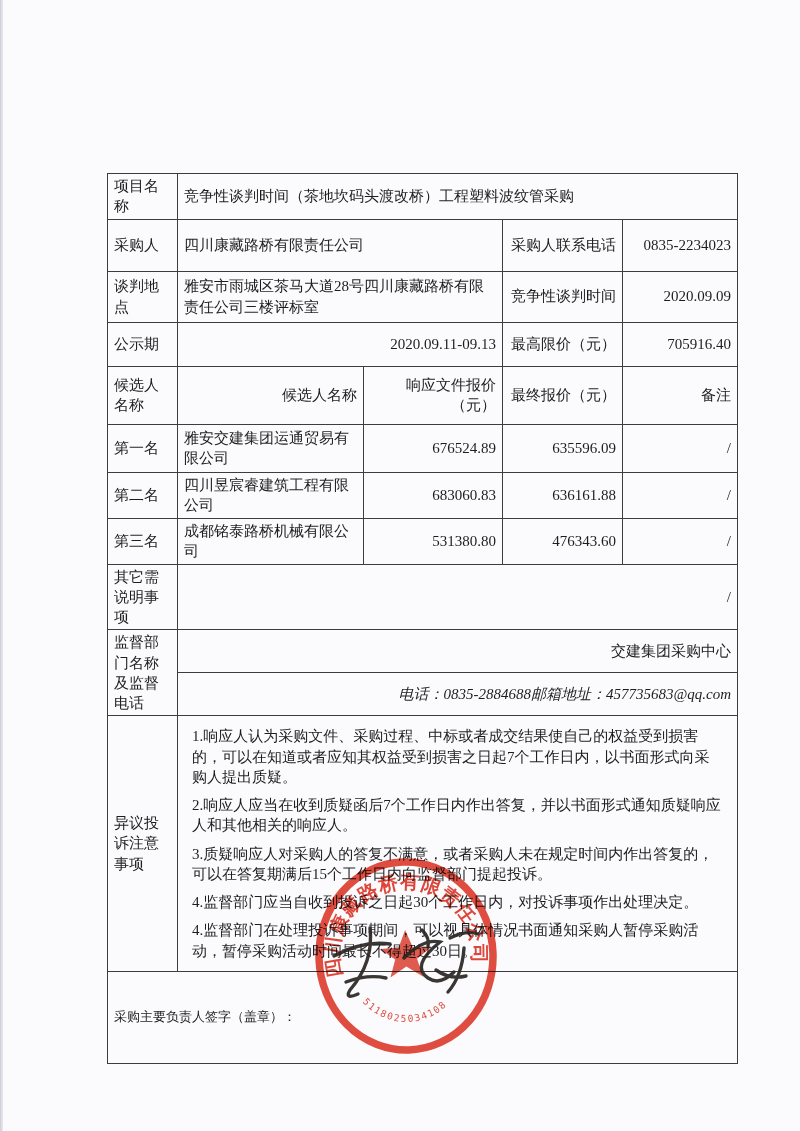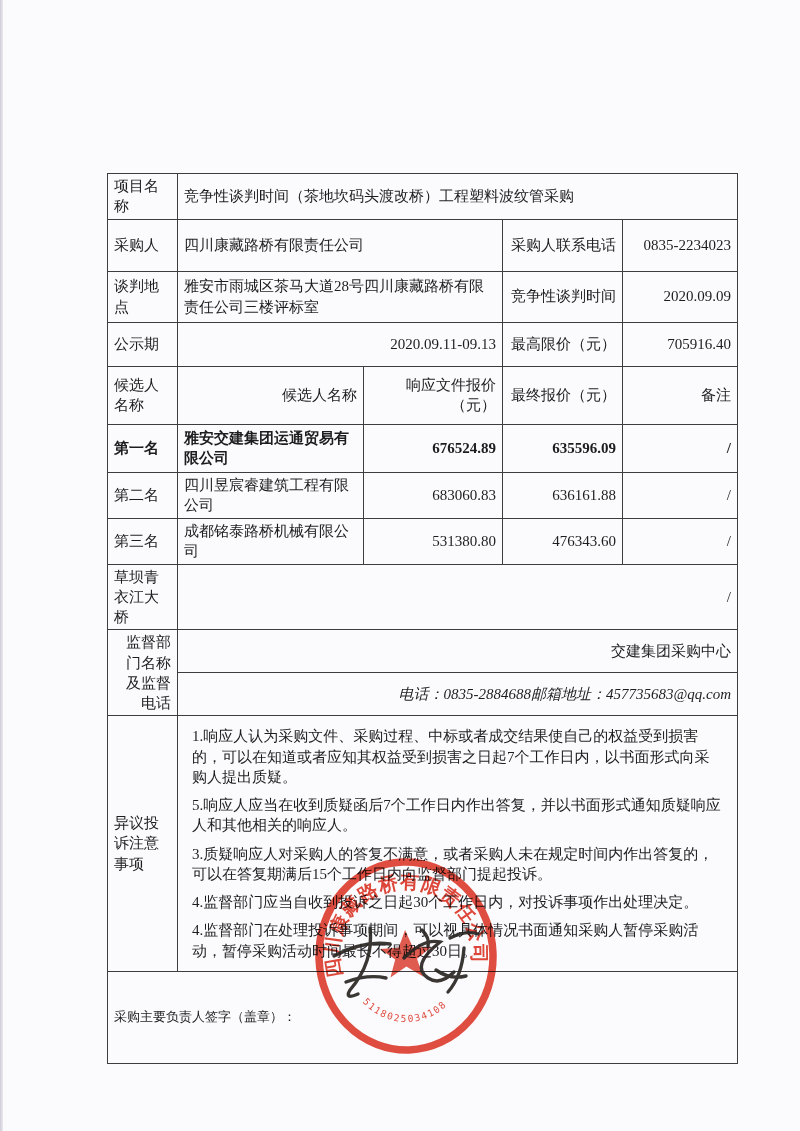--- a/index.html
+++ b/index.html
@@ -30,26 +30,26 @@
   }
   table.doc td{
     border:1.6px solid #3d3d40;
     padding:2px 6px;
     vertical-align:middle;
     line-height:1.35;
     word-break:break-all;
     overflow:hidden;
   }
   td.lab{padding-left:5px;padding-right:3px;}
-  td.lab-c{text-align:right;padding-left:2px;padding-right:2px;}
+  td.lab-c{text-align:left;padding-left:2px;padding-right:2px;}
   td.ctr{text-align:right;}
   td.notes-cell{padding:12px 10px 10px 9px;line-height:1.42;vertical-align:middle;}
   .note-line{margin:8px;}
   tr.r1{height:42px;} tr.r2{height:52px;} tr.r3{height:51px;}
-  tr.r4{height:44px;} tr.r5{height:58px;} tr.r6{height:48px;font-weight:bold;}
+  tr.r4{height:44px;} tr.r5{height:58px;} tr.r6{height:48px;}
   tr.r7{height:46px;} tr.r8{height:46px;} tr.r9{height:48px;}
   tr.r10a{height:37px;} tr.r10b{height:37px;font-style:italic;}
   tr.r11{height:233px;} tr.r12{height:92px;}
   td.sig-cell{padding-left:8px;font-size:13px;}
   .stamp{
     position:absolute;left:307px;top:853px;width:198px;height:206px;
     mix-blend-mode:multiply;
     transform:rotate(-2deg);
     z-index:3;
   }
@@ -122,35 +122,35 @@
         <td class="ctr">/</td>
       </tr>
       <tr class="r8">
         <td class="lab">第三名</td>
         <td>成都铭泰路桥机械有限公司</td>
         <td class="ctr">531380.80</td>
         <td class="ctr">476343.60</td>
         <td class="ctr">/</td>
       </tr>
       <tr class="r9">
-        <td class="lab">草坝青衣江大桥</td>
+        <td class="lab">其它需说明事项</td>
         <td colspan="4" class="ctr">/</td>
       </tr>
       <tr class="r10a">
         <td rowspan="2" class="lab-c">监督部门名称及监督电话</td>
         <td colspan="4" class="ctr">交建集团采购中心</td>
       </tr>
       <tr class="r10b">
         <td colspan="4" class="ctr">电话：0835-2884688邮箱地址：457735683@qq.com</td>
       </tr>
       <tr class="r11">
         <td class="lab">异议投诉注意事项</td>
         <td colspan="4" class="notes-cell">
           <p class="note-line">1.响应人认为采购文件、采购过程、中标或者成交结果使自己的权益受到损害的，可以在知道或者应知其权益受到损害之日起7个工作日内，以书面形式向采购人提出质疑。</p>
-          <p class="note-line">5.响应人应当在收到质疑函后7个工作日内作出答复，并以书面形式通知质疑响应人和其他相关的响应人。</p>
+          <p class="note-line">2.响应人应当在收到质疑函后7个工作日内作出答复，并以书面形式通知质疑响应人和其他相关的响应人。</p>
           <p class="note-line">3.质疑响应人对采购人的答复不满意，或者采购人未在规定时间内作出答复的，可以在答复期满后15个工作日内向监督部门提起投诉。</p>
           <p class="note-line">4.监督部门应当自收到投诉之日起30个工作日内，对投诉事项作出处理决定。</p>
           <p class="note-line">4.监督部门在处理投诉事项期间，可以视具体情况书面通知采购人暂停采购活动，暂停采购活动时间最长不得超过30日。</p>
         </td>
       </tr>
       <tr class="r12">
         <td colspan="5" class="sig-cell">采购主要负责人签字（盖章）：</td>
       </tr>
     </tbody>
   </table>

